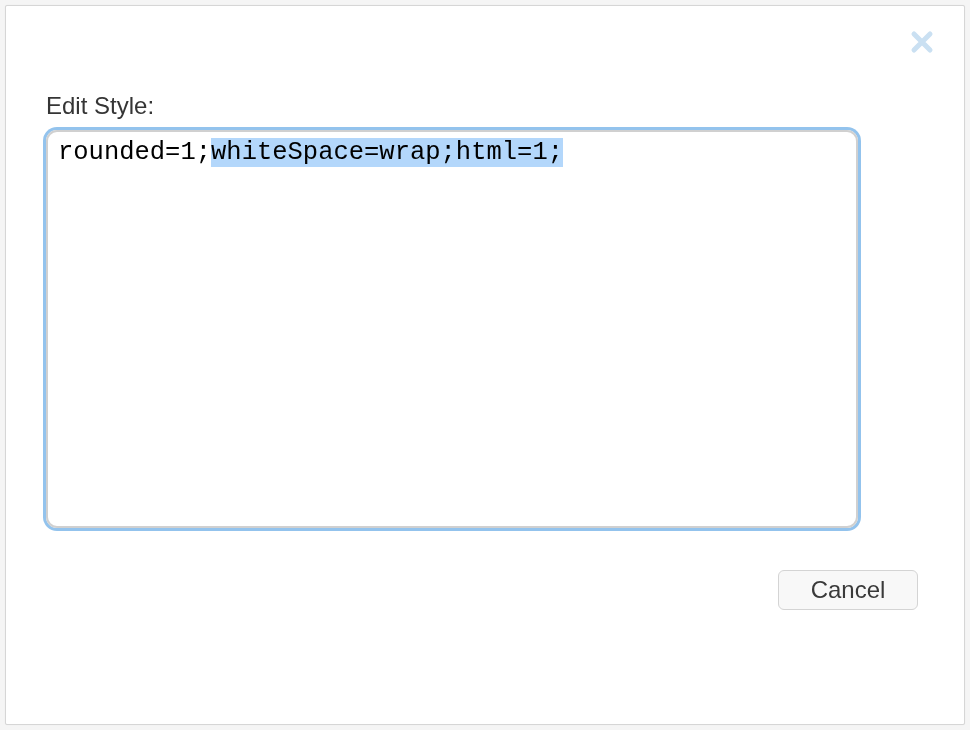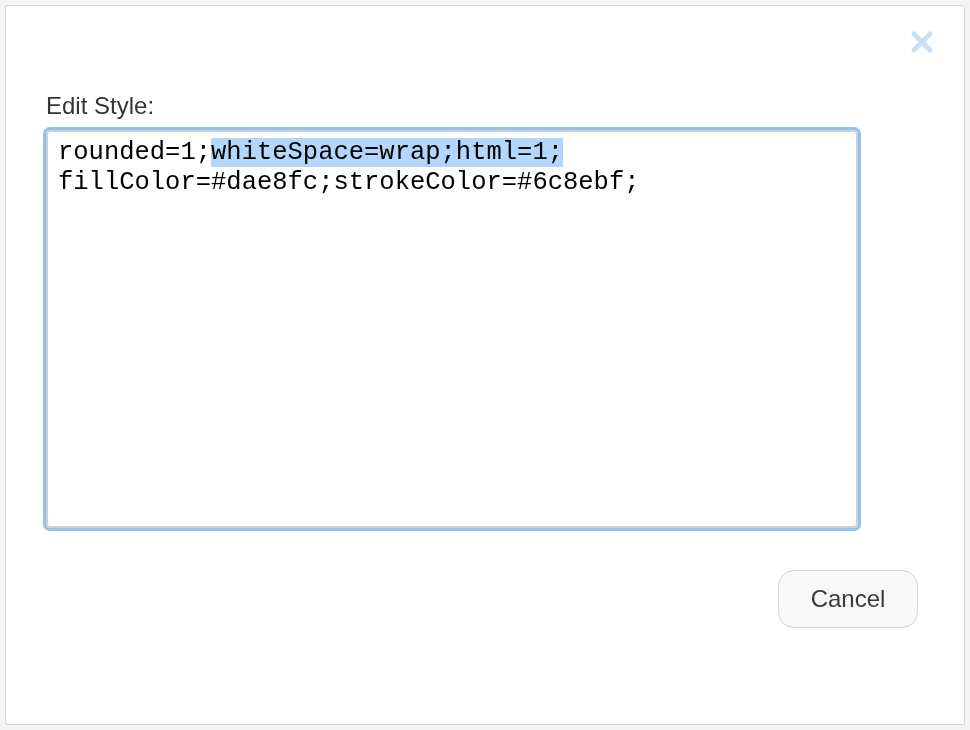--- a/index.html
+++ b/index.html
@@ -39,21 +39,21 @@
     color: #353535;
     margin-top: 56px;
     margin-bottom: 10px;
     font-weight: 400;
   }
   .textarea-wrap {
     position: relative;
     width: 812px;
     height: 398px;
     border: 2px solid #d0d0d0;
-    border-radius: 4px;
+    border-radius: 11px;
     box-shadow: 0 0 0 3px #93c3ed;
   }
   .highlight-layer {
     position: absolute;
     top: 0; left: 0; right: 0; bottom: 0;
     padding: 6px 10px;
     font-family: "Courier New", Courier, monospace;
     font-size: 25.5px;
     line-height: 1.18;
     color: #000;
@@ -66,22 +66,22 @@
   }
   .button-row {
     display: flex;
     justify-content: flex-end;
     gap: 18px;
     margin-top: 42px;
     padding-right: 6px;
   }
   .btn {
     min-width: 140px;
-    height: 58px;
-    border-radius: 16px;
+    height: 40px;
+    border-radius: 6px;
     font-size: 24px;
     font-weight: 400;
     cursor: pointer;
     display: inline-flex;
     align-items: center;
     justify-content: center;
     padding: 0 24px;
   }
   .btn-cancel {
     background: #f8f8f8;
@@ -103,20 +103,20 @@
     <span>
       <svg width="24" height="24" viewBox="0 0 24 24">
         <path d="M4 4 L20 20 M20 4 L4 20" stroke="#cae0f2" stroke-width="5" stroke-linecap="round"></path>
       </svg>
     </span>
   </div>
 
   <div class="label">Edit Style:</div>
 
   <div class="textarea-wrap">
-    <div class="highlight-layer"><span>rounded=1;</span><span class="sel">whiteSpace=wrap;html=1;</span><br><span>fillColor=#dae8fc;strokeColor=#6c8ebf;</span></div>
+    <div class="highlight-layer"><span>rounded=1;</span><span class="sel">whiteSpace=wrap;html=1;</span><br></div>
   </div>
 
   <div class="button-row">
     <button class="btn btn-cancel">Cancel</button>
   </div>
 
 </div>
 
 </body></html>

